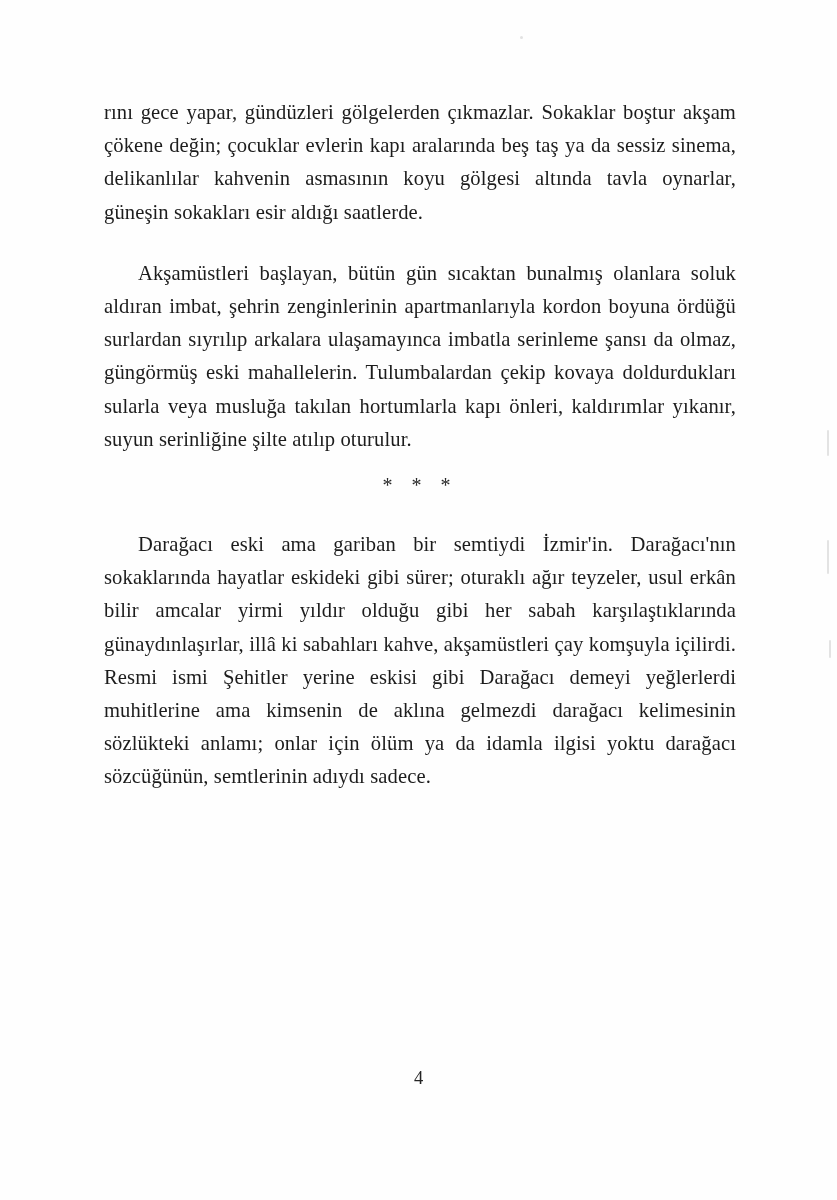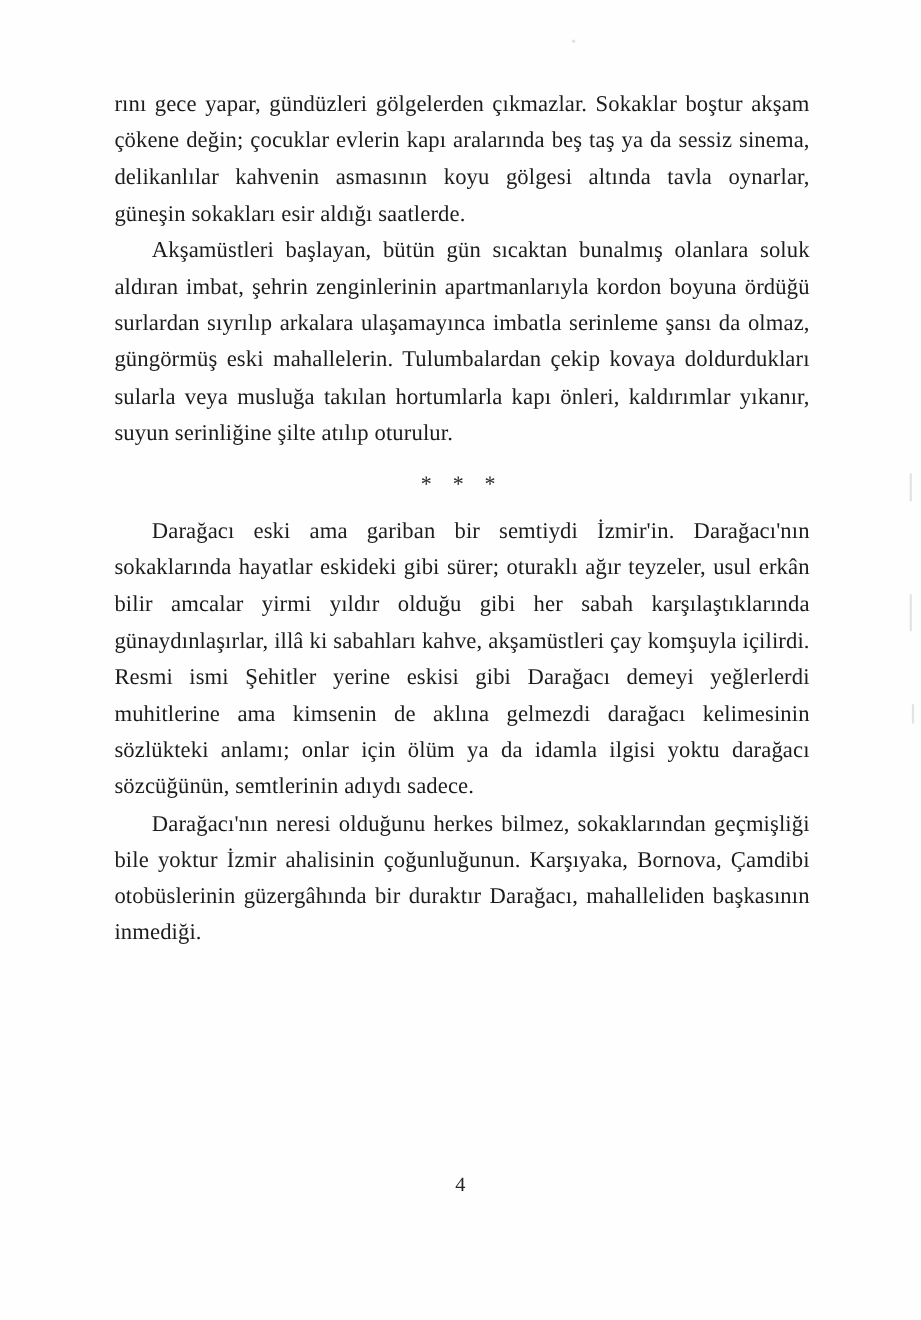--- a/index.html
+++ b/index.html
@@ -19,34 +19,35 @@
     position: absolute;
     left: 0;
     top: 0;
     width: 837px;
     height: 1200px;
     background: #fefefe;
   }
   .text-column {
     position: absolute;
     left: 104px;
-    top: 79px;
+    top: 96px;
     width: 632px;
   }
   p.para {
     margin: 0;
     font-size: 20.6px;
     line-height: 33.2px;
     text-align: justify;
     text-justify: inter-word;
     letter-spacing: 0.1px;
     color: #1c1c1c;
   }
   p.para.indent {
     text-indent: 34px;
+    margin-top: 28px;
   }
   .divider {
     margin: 14px 0 12px 0;
     text-align: center;
     font-size: 20px;
     letter-spacing: 7px;
     color: #2a2a2a;
     line-height: 30px;
   }
   .folio {
@@ -88,17 +89,16 @@
   <div class="top-speck"></div>
   <div class="edge-mark m1"></div>
   <div class="edge-mark m2"></div>
   <div class="edge-mark m3"></div>
 
   <div class="text-column">
     <p class="para">rını gece yapar, gündüzleri gölgelerden çıkmazlar. Sokaklar boştur akşam çökene değin; çocuklar evlerin kapı aralarında beş taş ya da sessiz sinema, delikanlılar kahvenin asmasının koyu gölgesi altında tavla oynarlar, güneşin sokakları esir aldığı saatlerde.</p>
     <p class="para indent">Akşamüstleri başlayan, bütün gün sıcaktan bunalmış olanlara soluk aldıran imbat, şehrin zenginlerinin apartmanlarıyla kordon boyuna ördüğü surlardan sıyrılıp arkalara ulaşamayınca imbatla serinleme şansı da olmaz, güngörmüş eski mahallelerin. Tulumbalardan çekip kovaya doldurdukları sularla veya musluğa takılan hortumlarla kapı önleri, kaldırımlar yıkanır, suyun serinliğine şilte atılıp oturulur.</p>
     <div class="divider">* * *</div>
     <p class="para indent">Darağacı eski ama gariban bir semtiydi İzmir'in. Darağacı'nın sokaklarında hayatlar eskideki gibi sürer; oturaklı ağır teyzeler, usul erkân bilir amcalar yirmi yıldır olduğu gibi her sabah karşılaştıklarında günaydınlaşırlar, illâ ki sabahları kahve, akşamüstleri çay komşuyla içilirdi. Resmi ismi Şehitler yerine eskisi gibi Darağacı demeyi yeğlerlerdi muhitlerine ama kimsenin de aklına gelmezdi darağacı kelimesinin sözlükteki anlamı; onlar için ölüm ya da idamla ilgisi yoktu darağacı sözcüğünün, semtlerinin adıydı sadece.</p>
-    <p class="para indent">Darağacı'nın neresi olduğunu herkes bilmez, sokaklarından geçmişliği bile yoktur İzmir ahalisinin çoğunluğunun. Karşıyaka, Bornova, Çamdibi otobüslerinin güzergâhında bir duraktır Darağacı, mahalleliden başkasının inmediği.</p>
   </div>
 
   <div class="folio">4</div>
 </div>
 
 </body></html>

